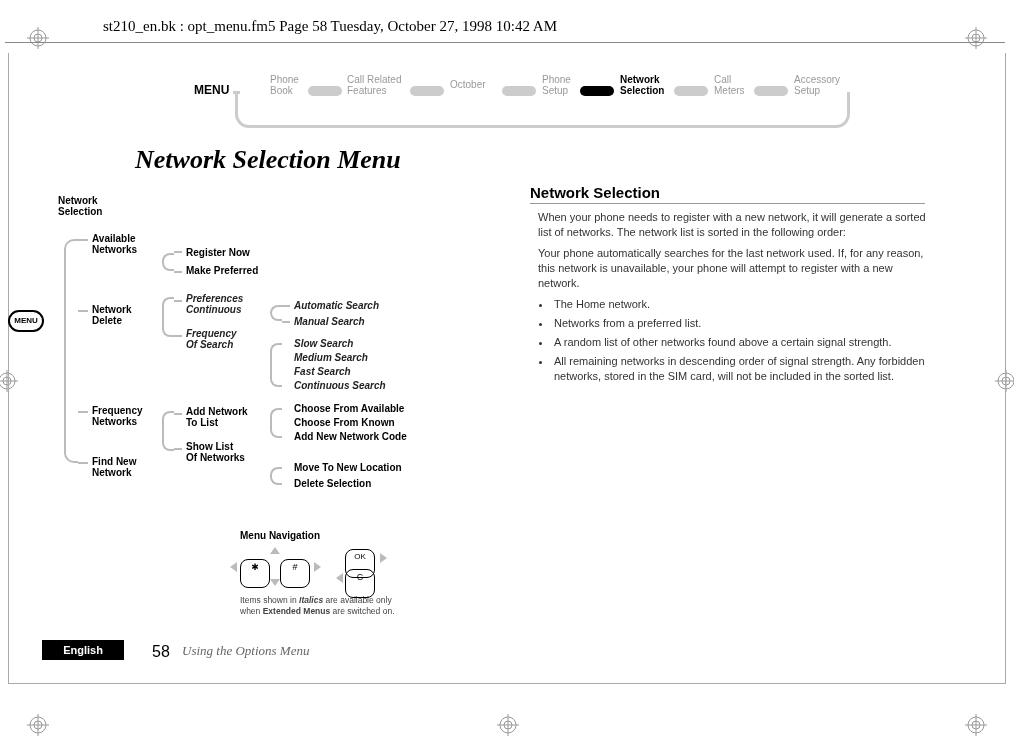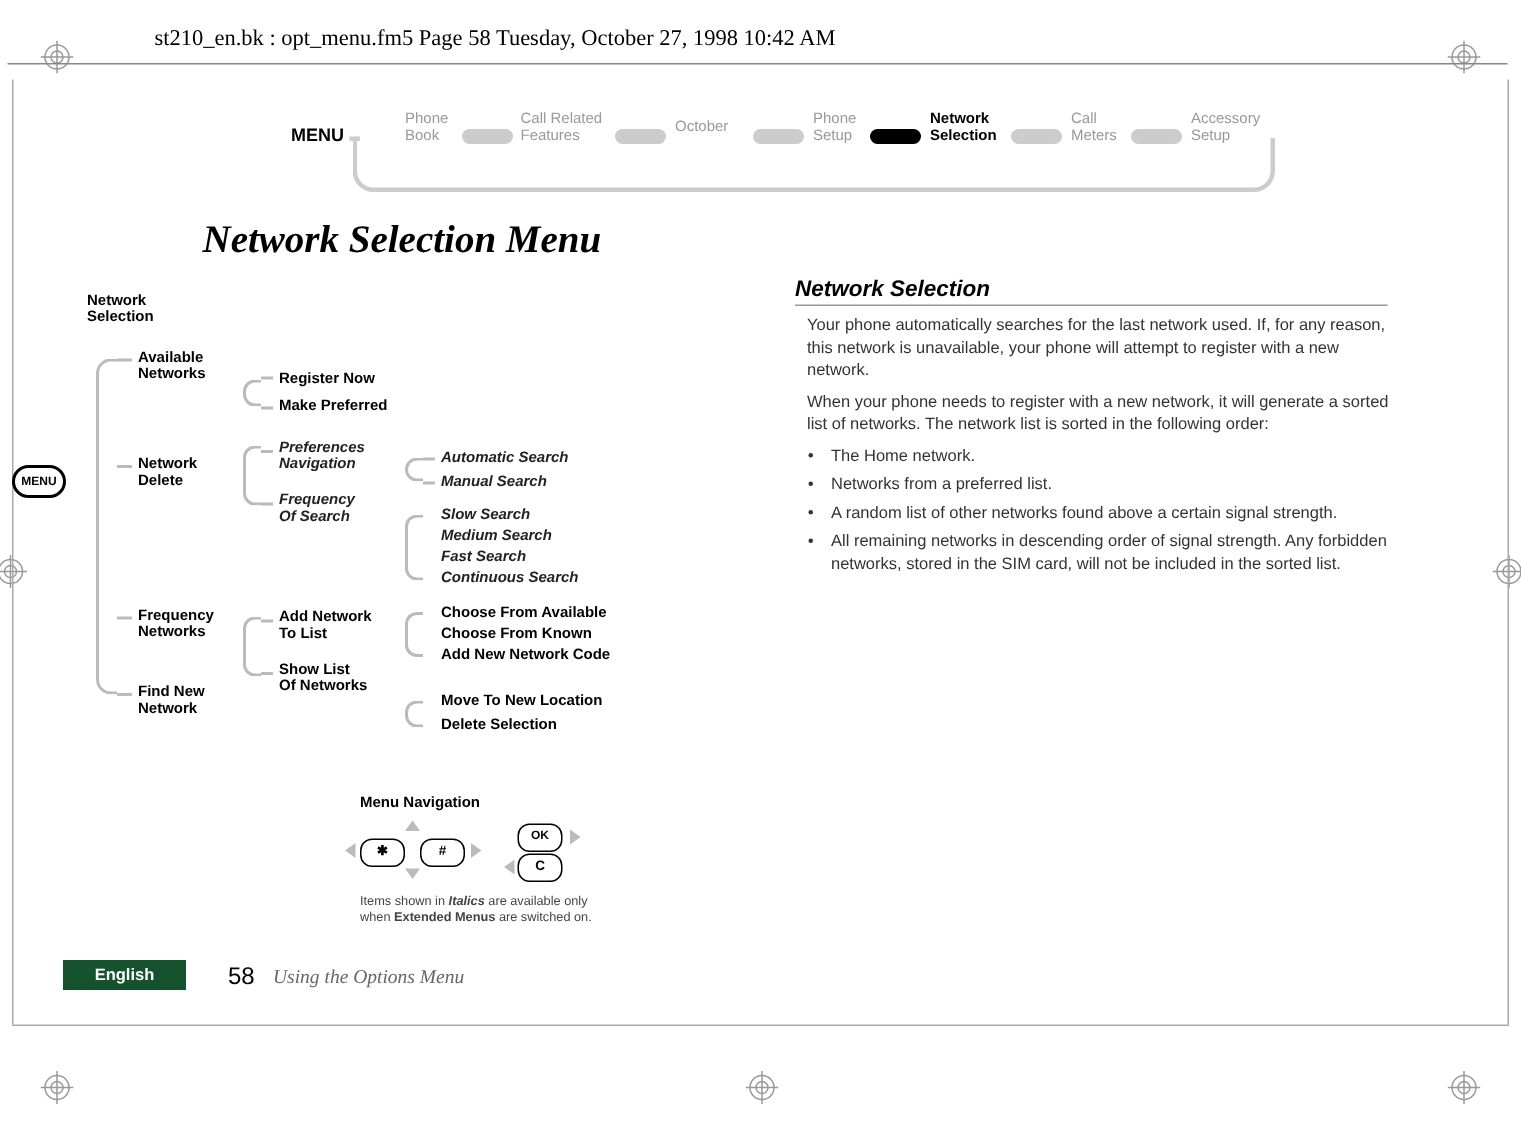--- a/index.html
+++ b/index.html
@@ -139,21 +139,20 @@
   
   .text-col {
     position: absolute;
     top: 184px;
     left: 530px;
     width: 400px;
     font-family: Arial, sans-serif;
   }
   .text-col h3 {
     font-size: 15px;
-    font-style: italic;
     font-weight: bold;
     margin-bottom: 6px;
     border-bottom: 1px solid #999;
     padding-bottom: 2px;
     width: 395px;
   }
   .text-col p {
     font-size: 11px;
     line-height: 15px;
     margin: 6px 0 6px 8px;
@@ -175,27 +174,27 @@
     left: 240px;
     width: 220px;
     font-family: Arial, sans-serif;
     font-size: 9px;
   }
   .navbox .title { font-weight: bold; font-size: 10px; margin-bottom: 6px; }
   .navbox .keys { position: relative; height: 44px; margin: 4px 0; }
   .keycap {
     position: absolute;
     width: 30px;
-    height: 19px;
+    height: 29px;
     border: 1.5px solid #000;
     border-radius: 8px;
     text-align: center;
     font-size: 9px;
     line-height: 14px;
-    font-weight: bold;
+    font-weight: normal;
   }
   .arrow-tri {
     position: absolute;
     width: 0; height: 0;
   }
   .navbox .note { font-size: 8.5px; line-height: 11px; color: #444; margin-top: 4px; }
 
   
   .footer {
     position: absolute;
@@ -203,21 +202,21 @@
     left: 42px;
     width: 880px;
     height: 20px;
   }
   .footer .eng {
     position: absolute;
     left: 0;
     top: 0;
     width: 82px;
     height: 20px;
-    background: #14532d;
+    background: #000000;
     color: #fff;
     font-family: Arial, sans-serif;
     font-size: 11px;
     font-weight: bold;
     text-align: center;
     line-height: 20px;
   }
   .footer .pg {
     position: absolute;
     left: 110px;
@@ -329,21 +328,21 @@
 
   <div class="bracket-sm" style="top:58px;left:104px;width:12px;height:18px"></div>
   <div class="hconn" style="top:56px;left:116px;width:8px"></div>
   <div class="hconn" style="top:76px;left:116px;width:8px"></div>
   <div class="lbl bold" style="top:52px;left:128px">Register Now</div>
   <div class="lbl bold" style="top:70px;left:128px">Make Preferred</div>
 
   <div class="bracket-sm" style="top:102px;left:104px;width:12px;height:40px"></div>
   <div class="hconn" style="top:105px;left:116px;width:8px"></div>
   <div class="hconn" style="top:140px;left:116px;width:8px"></div>
-  <div class="lbl ital" style="top:98px;left:128px"><span>Preferences</span><br><span>Navigation</span></div>
+  <div class="lbl ital" style="top:98px;left:128px"><span>Preferences</span><br><span>Continuous</span></div>
   <div class="lbl ital" style="top:133px;left:128px"><span>Frequency</span><br><span>Of Search</span></div>
 
   <div class="bracket-sm" style="top:110px;left:212px;width:12px;height:16px"></div>
   <div class="hconn" style="top:110px;left:224px;width:8px"></div>
   <div class="hconn" style="top:126px;left:224px;width:8px"></div>
   <div class="lbl ital" style="top:105px;left:236px">Automatic Search</div>
   <div class="lbl ital" style="top:121px;left:236px">Manual Search</div>
 
   <div class="bracket-sm" style="top:148px;left:212px;width:12px;height:44px"></div>
   <div class="lbl ital" style="top:143px;left:236px">Slow Search</div>
@@ -362,22 +361,22 @@
   <div class="lbl bold" style="top:222px;left:236px">Choose From Known</div>
   <div class="lbl bold" style="top:236px;left:236px">Add New Network Code</div>
 
   <div class="bracket-sm" style="top:272px;left:212px;width:12px;height:18px"></div>
   <div class="lbl bold" style="top:267px;left:236px">Move To New Location</div>
   <div class="lbl bold" style="top:283px;left:236px">Delete Selection</div>
 </div>
 
 <div class="text-col">
   <h3>Network Selection</h3>
+  <p>When your phone needs to register with a new network, it will generate a sorted list of networks. The network list is sorted in the following order:</p>
   <p>Your phone automatically searches for the last network used. If, for any reason, this network is unavailable, your phone will attempt to register with a new network.</p>
-  <p>When your phone needs to register with a new network, it will generate a sorted list of networks. The network list is sorted in the following order:</p>
   <ul>
     <li>The Home network.</li>
     <li>Networks from a preferred list.</li>
     <li>A random list of other networks found above a certain signal strength.</li>
     <li>All remaining networks in descending order of signal strength. Any forbidden networks, stored in the SIM card, will not be included in the sorted list.</li>
   </ul>
 </div>
 
 <div class="navbox">
   <div class="title">Menu Navigation</div>

